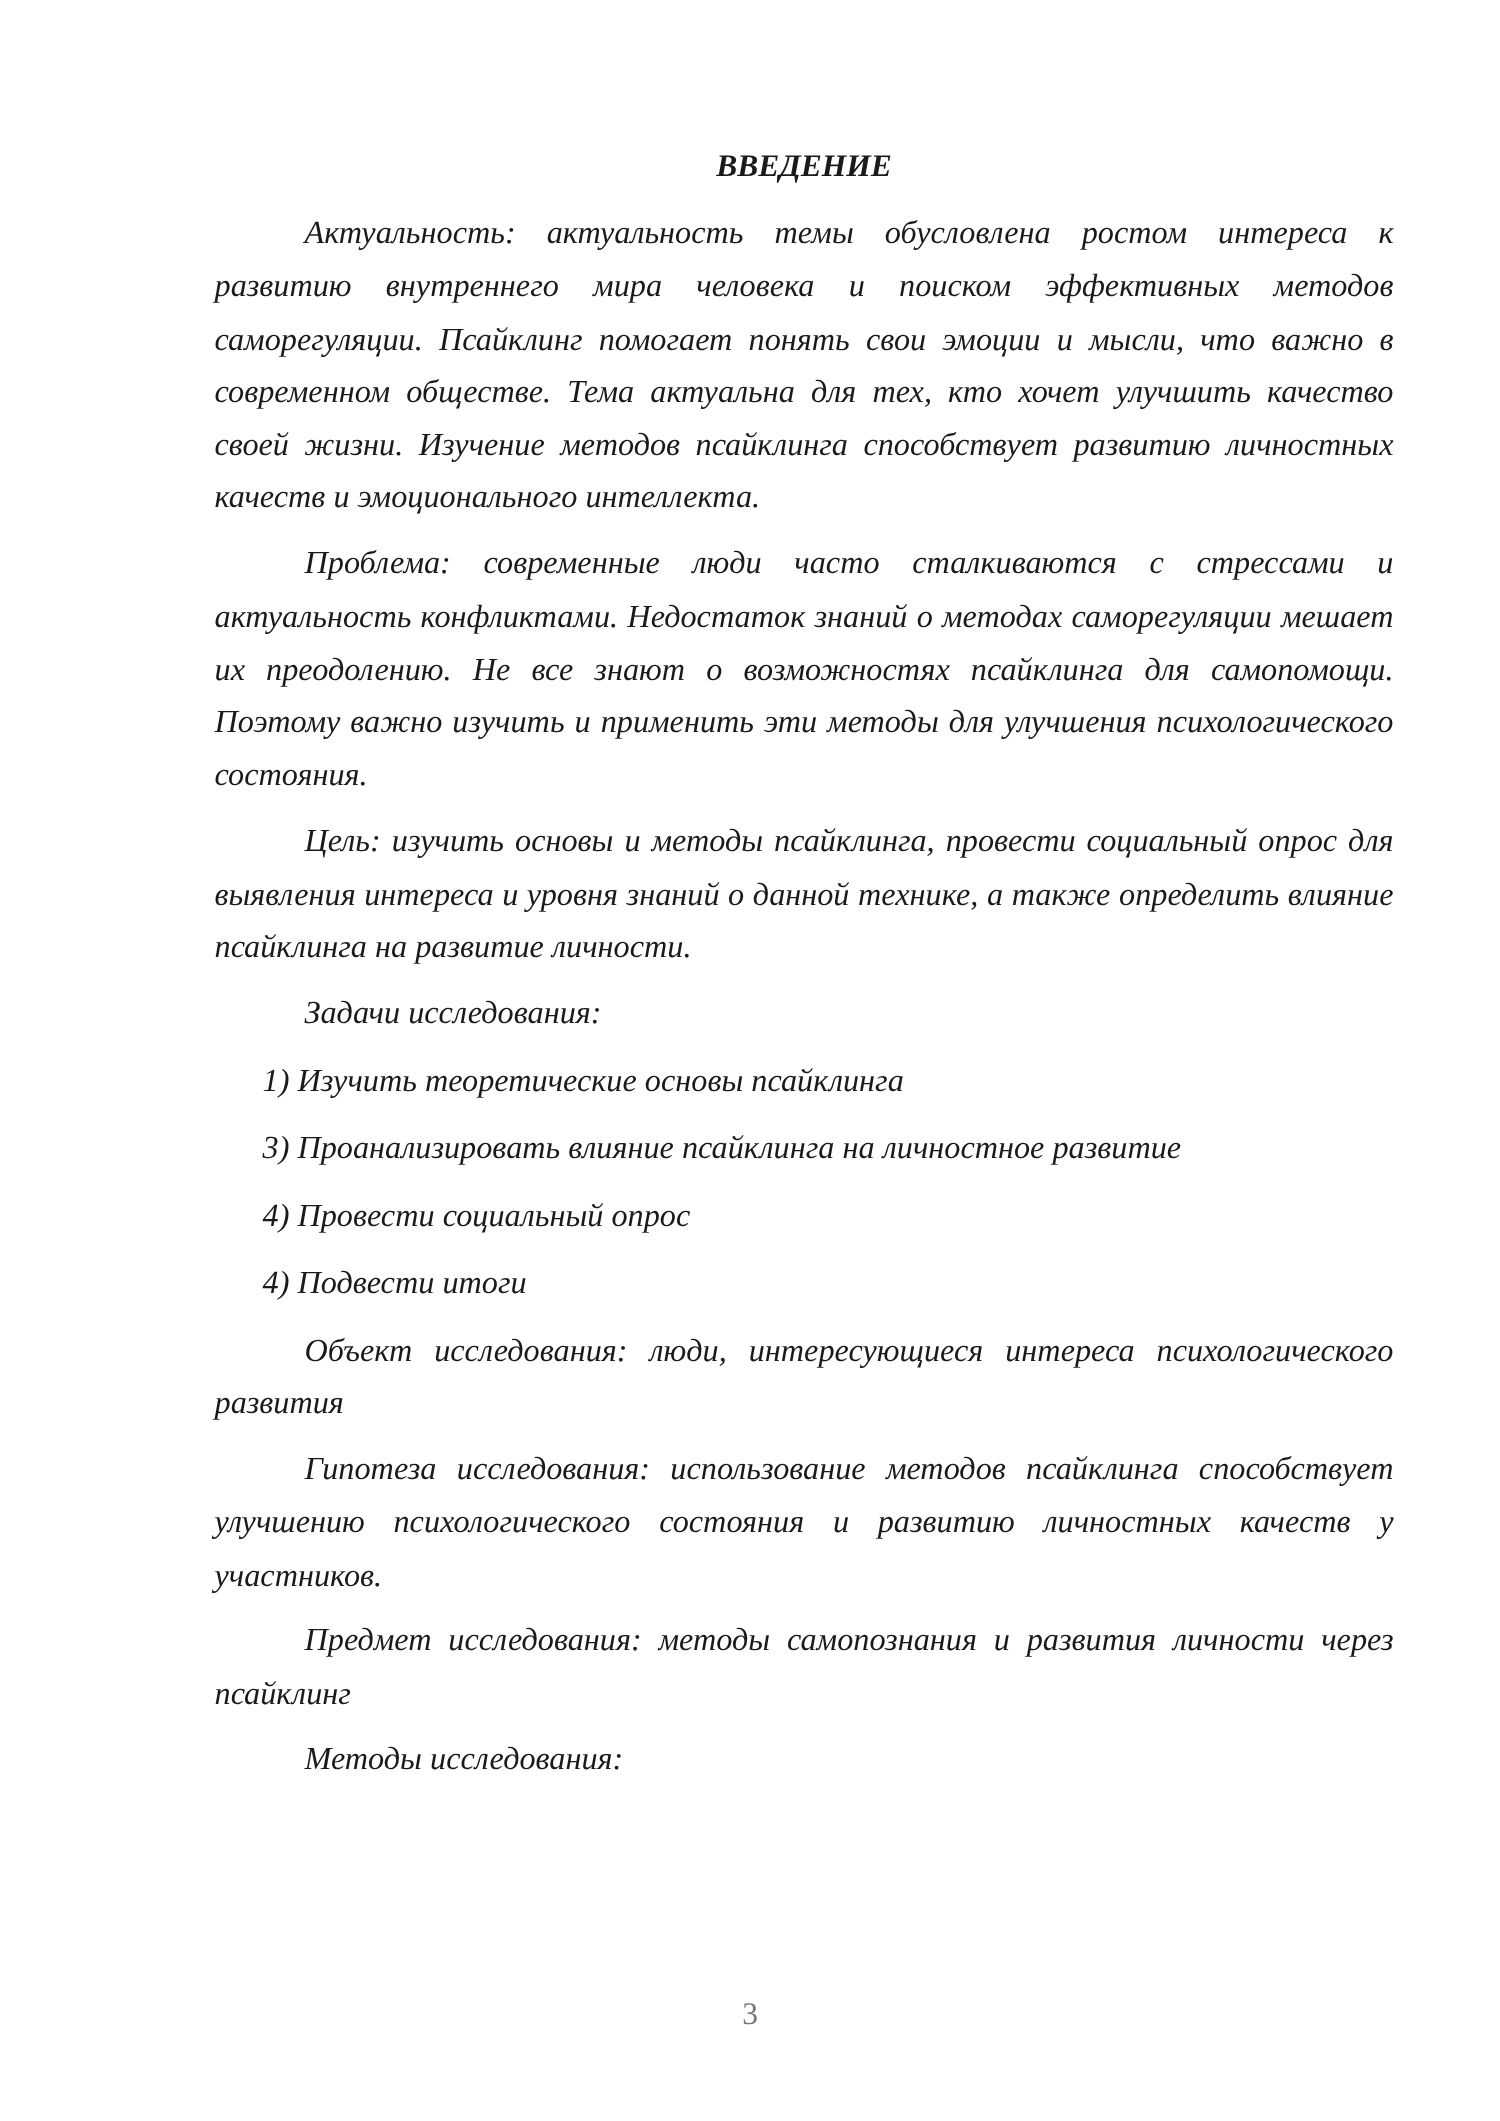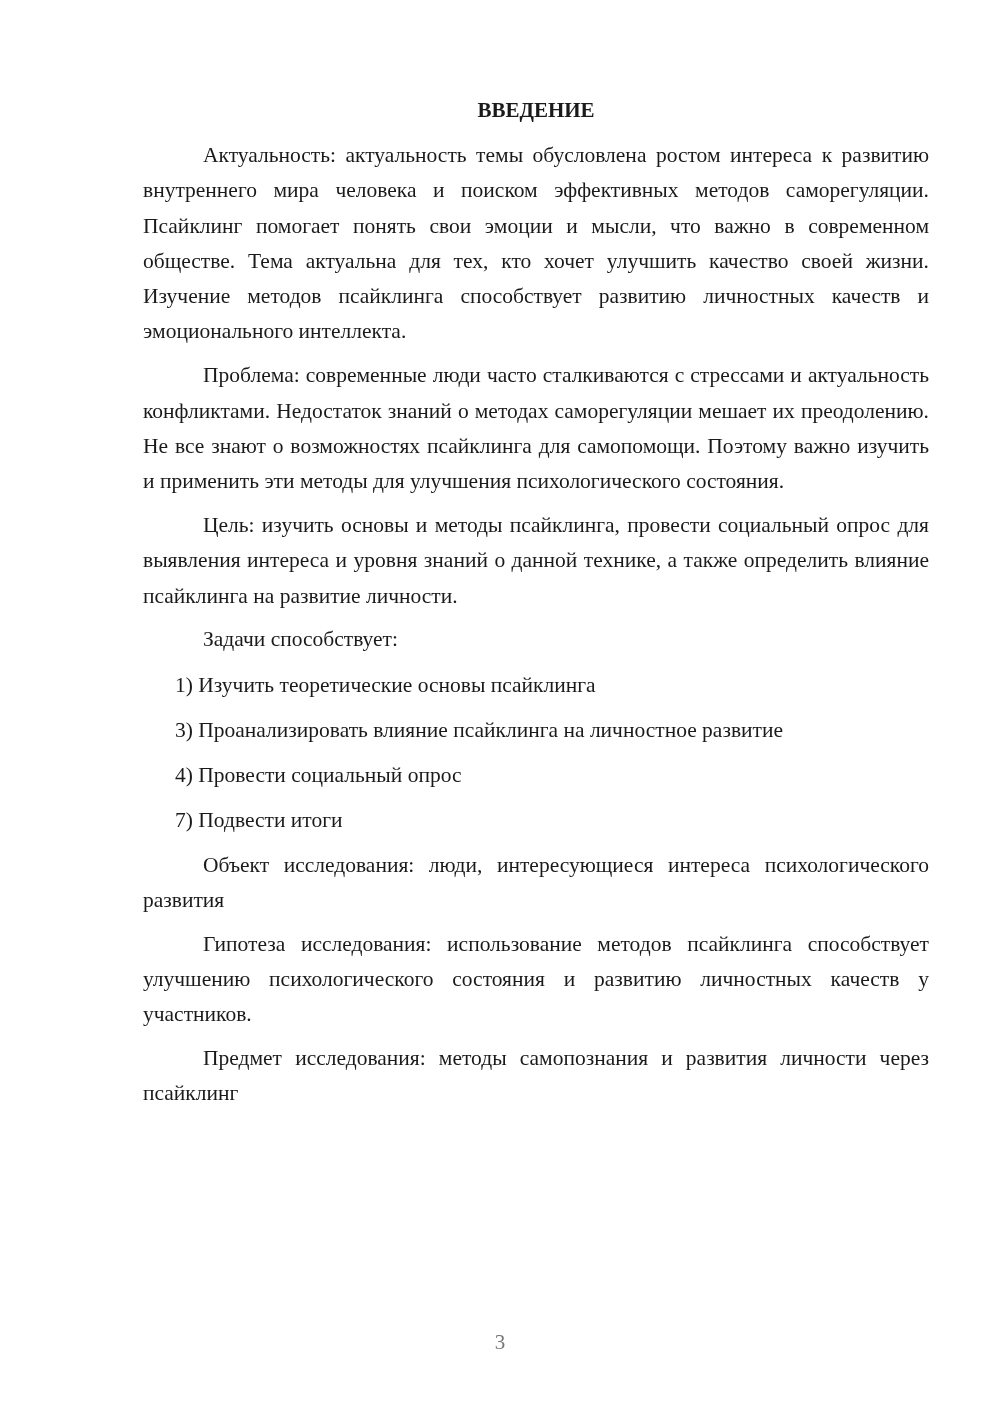--- a/index.html
+++ b/index.html
@@ -1,47 +1,49 @@
 <!DOCTYPE html>
 <html><head>
   <meta charset="utf-8">
   <style>
     html, body { margin: 0; padding: 0; background: #ffffff; }
     body { width: 1000px; height: 1414px; position: relative; overflow: hidden; }
     .page {
       position: absolute; left: 143px; top: 92px; width: 786px;
       font-family: "Liberation Serif", serif; font-size: 21.5px; color: #1a1a1a;
       line-height: 35.3px;
+      font-style: italic;
     }
     .title { text-align: center; font-weight: bold; font-size: 21px; line-height: 36px; margin: 0 0 10px 0; }
     .para { text-align: justify; text-indent: 60px; margin: 0 0 8.5px 0; }
     .plain { text-indent: 60px; margin: 0 0 10px 0; }
     .list-item { padding-left: 32px; margin: 0 0 9.7px 0; }
     .pagenum {
       position: absolute; left: 0; width: 1000px; top: 1330px; text-align: center;
       font-family: "Liberation Serif", serif; font-size: 21px; color: #777777;
     }
   </style>
 </head>
 <body>
 
 <div class="page">
   <div class="title">ВВЕДЕНИЕ</div>
 
   <p class="para">Актуальность: актуальность темы обусловлена ростом интереса к развитию внутреннего мира человека и поиском эффективных методов саморегуляции. Псайклинг помогает понять свои эмоции и мысли, что важно в современном обществе. Тема актуальна для тех, кто хочет улучшить качество своей жизни. Изучение методов псайклинга способствует развитию личностных качеств и эмоционального интеллекта.</p>
   <p class="para">Проблема: современные люди часто сталкиваются с стрессами и актуальность конфликтами. Недостаток знаний о методах саморегуляции мешает их преодолению. Не все знают о возможностях псайклинга для самопомощи. Поэтому важно изучить и применить эти методы для улучшения психологического состояния.</p>
   <p class="para">Цель: изучить основы и методы псайклинга, провести социальный опрос для выявления интереса и уровня знаний о данной технике, а также определить влияние псайклинга на развитие личности.</p>
 
-  <p class="plain">Задачи способствует:</p>
+  <p class="plain">Задачи исследования:</p>
 
   <div>
     <div class="list-item">1) Изучить теоретические основы псайклинга</div>
     <div class="list-item">3) Проанализировать влияние псайклинга на личностное развитие</div>
     <div class="list-item">4) Провести социальный опрос</div>
-    <div class="list-item">7) Подвести итоги</div>
+    <div class="list-item">4) Подвести итоги</div>
   </div>
 
   <p class="para">Объект исследования: люди, интересующиеся интереса психологического развития</p>
   <p class="para">Гипотеза исследования: использование методов псайклинга способствует улучшению психологического состояния и развитию личностных качеств у участников.</p>
   <p class="para">Предмет исследования: методы самопознания и развития личности через псайклинг</p>
+  <p class="plain">Методы исследования:</p>
 </div>
 
 <div class="pagenum">3</div>
 
 </body></html>

